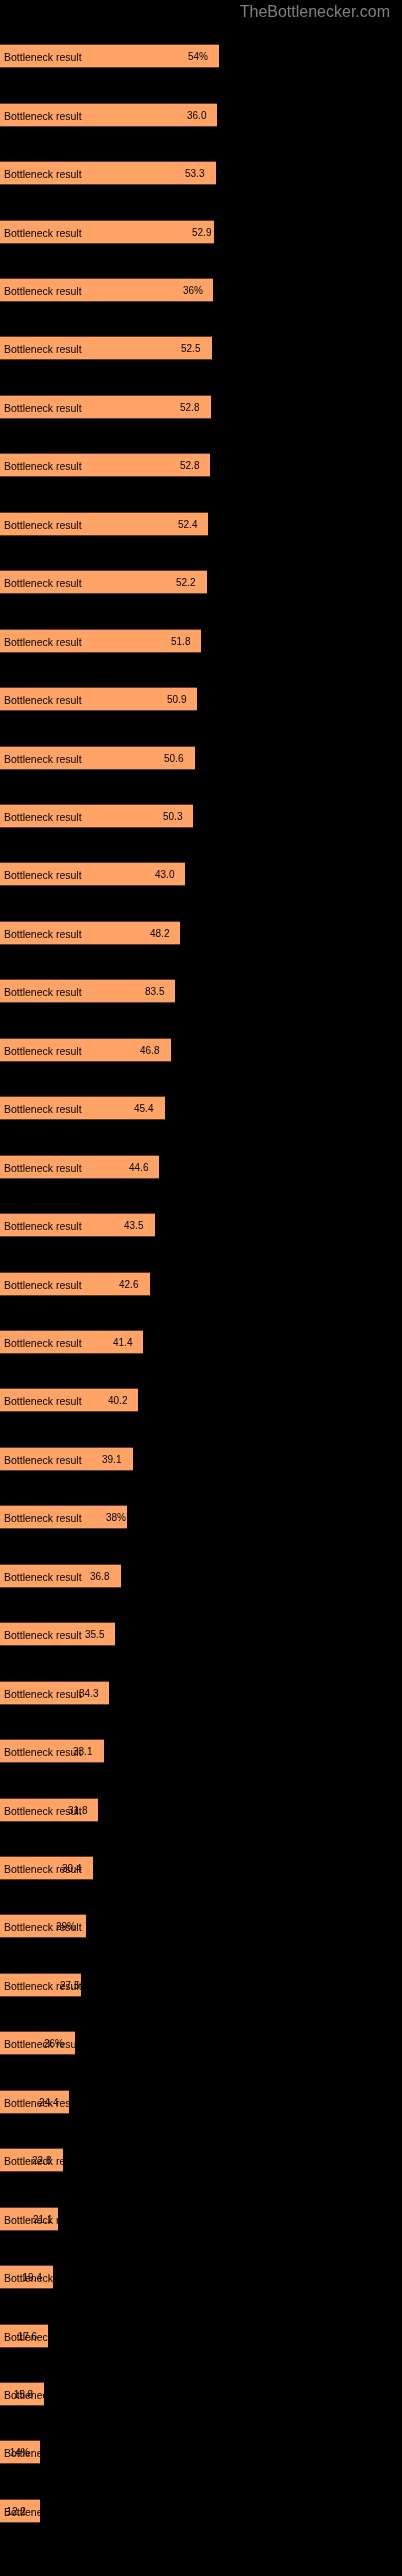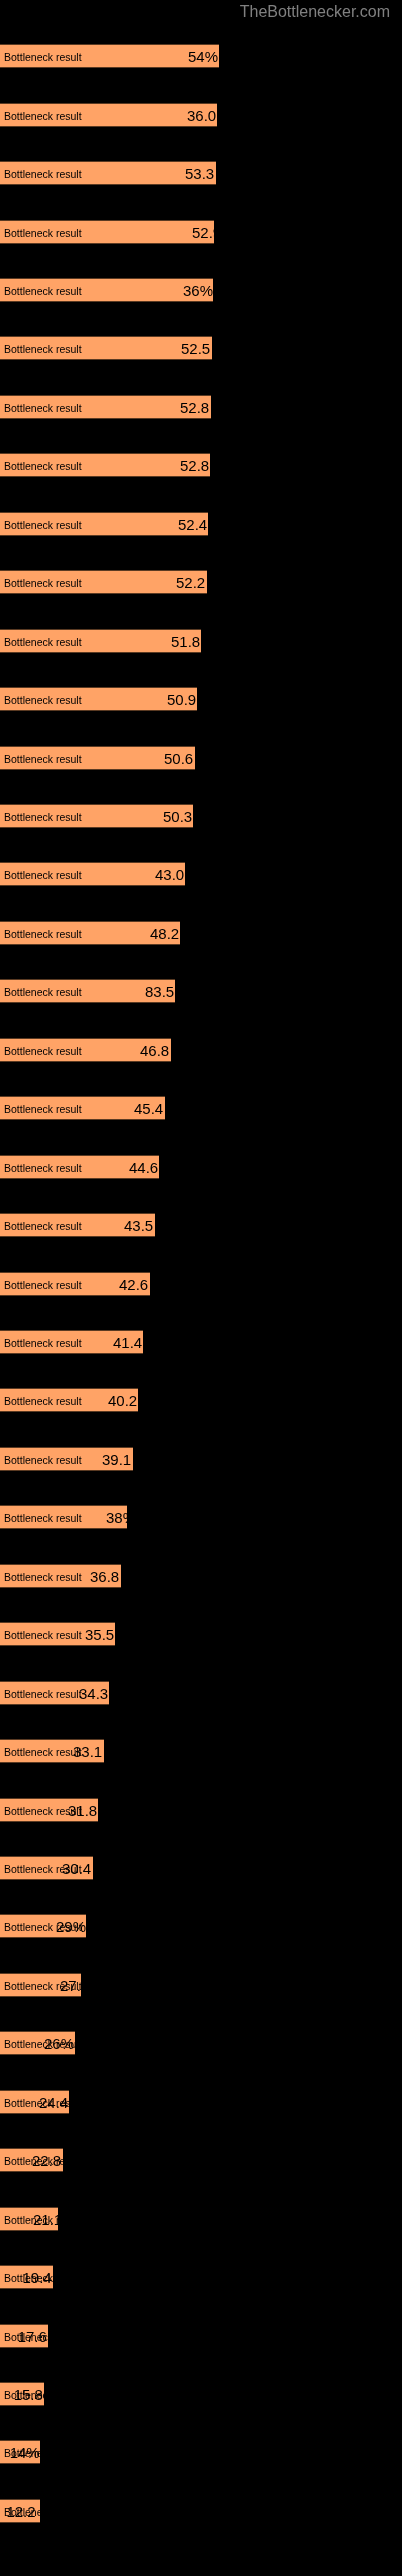--- a/index.html
+++ b/index.html
@@ -70,21 +70,21 @@
     color: #000000;
     white-space: nowrap;
     font-family: "Liberation Sans", sans-serif;
   }
 
   .bar-value {
     position: absolute;
     top: 0;
     height: 24px;
     line-height: 24px;
-    font-size: 15px;
+    font-size: 10px;
     color: #000000;
     white-space: nowrap;
     font-family: "Liberation Sans", sans-serif;
   }
 </style>
 </head>
 <body>
 
 <div id="site-title">TheBottlenecker.com</div>
 

